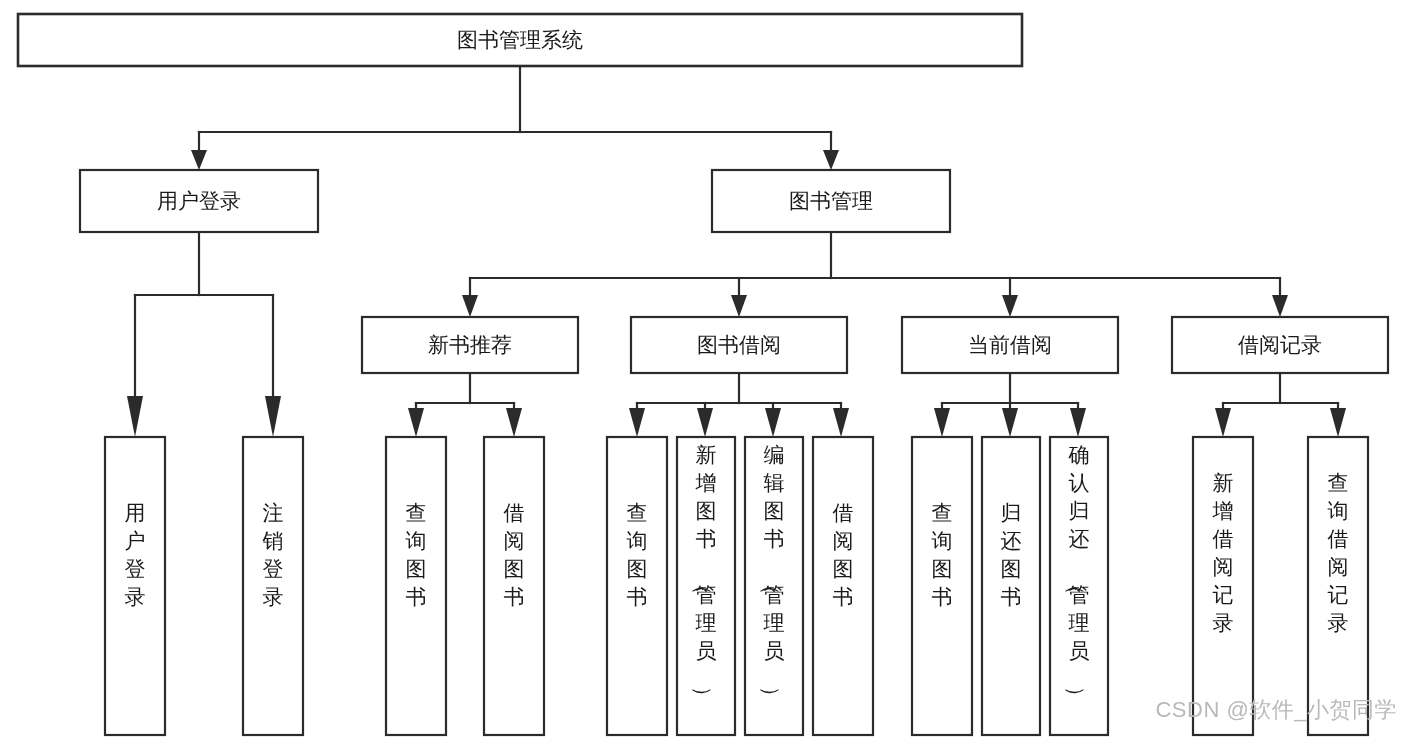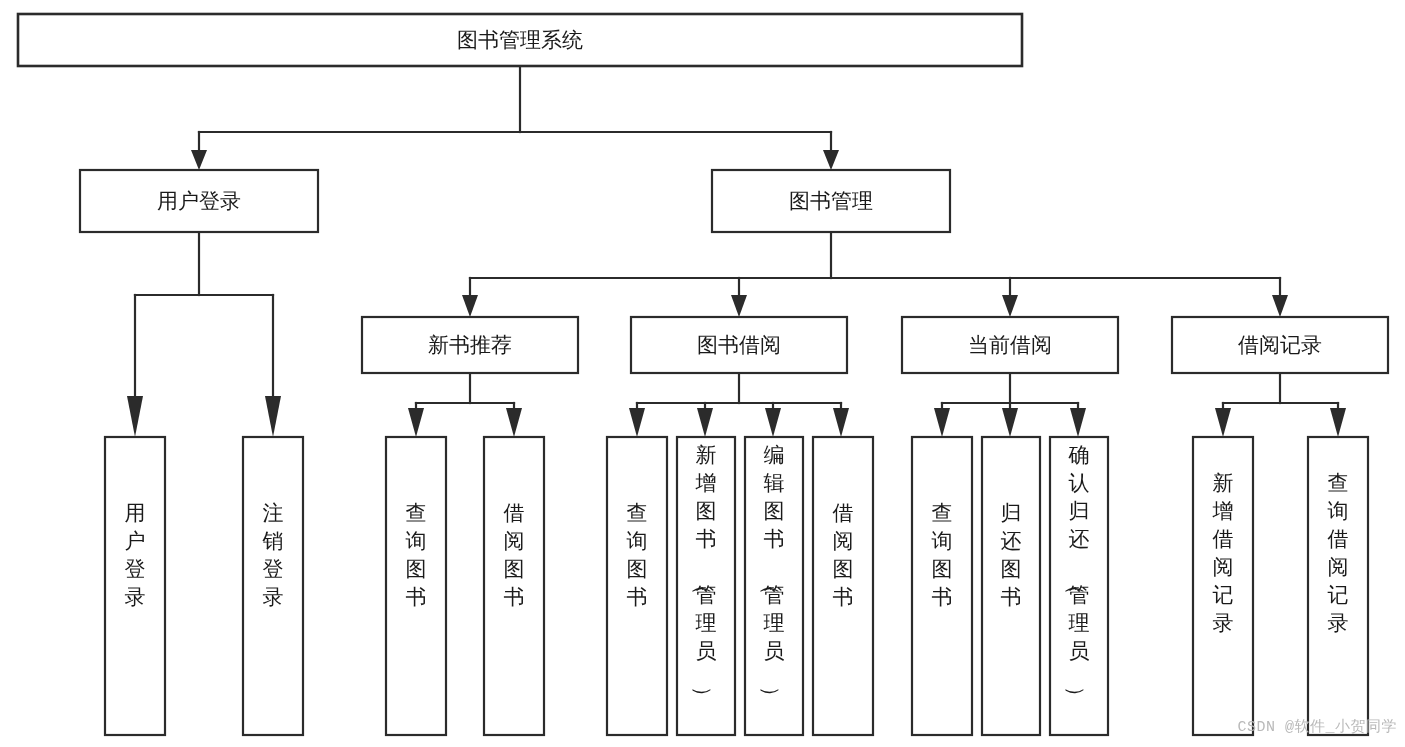--- a/index.html
+++ b/index.html
@@ -55,23 +55,23 @@
   }
   .leaf-label-v {
     font-family: "DejaVu Sans", "Liberation Sans", sans-serif;
     fill: #1a1a1a;
     font-size: 21px;
     text-anchor: middle;
   }
   .watermark {
     position: absolute;
     right: 8px;
-    bottom: 11px;
-    font-family: Liberation Mono, monospace;
-    font-size: 15px;
+    bottom: 22px;
+    font-family: Liberation Sans, sans-serif;
+    font-size: 22px;
     color: #b9b9b9;
     letter-spacing: 0.5px;
     white-space: nowrap;
     user-select: none;
     pointer-events: none;
   }
 </style>
 </head>
 <body>
 

